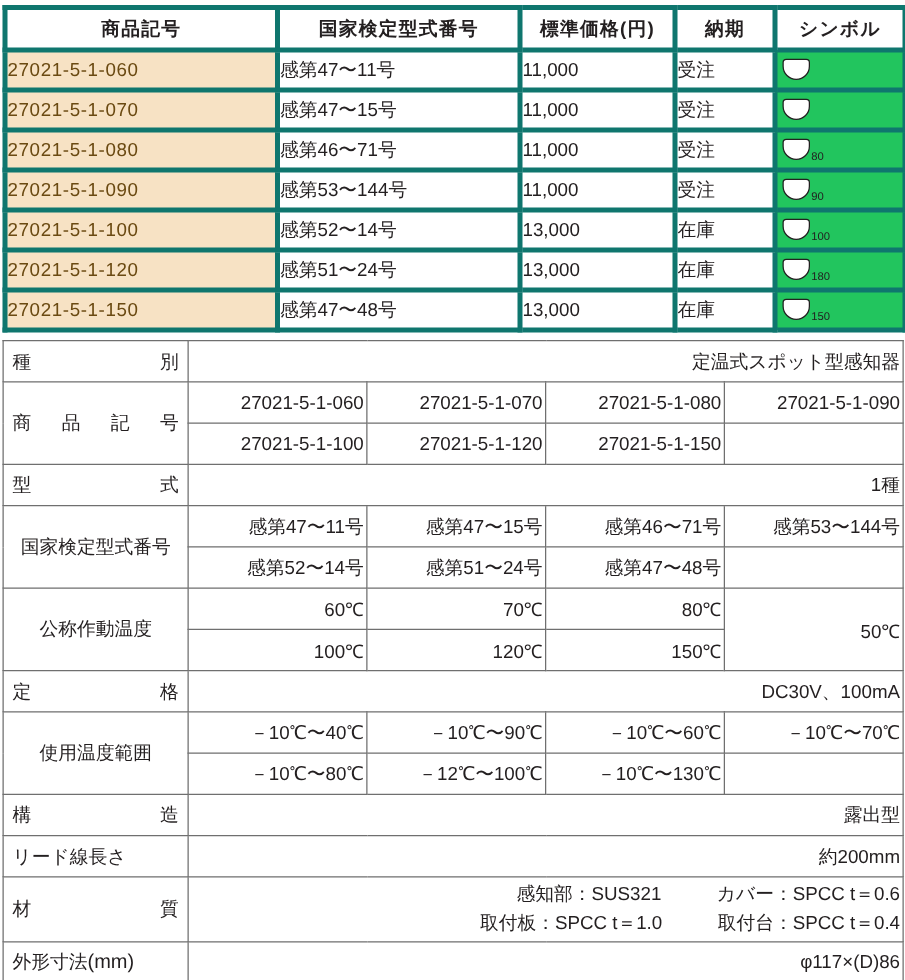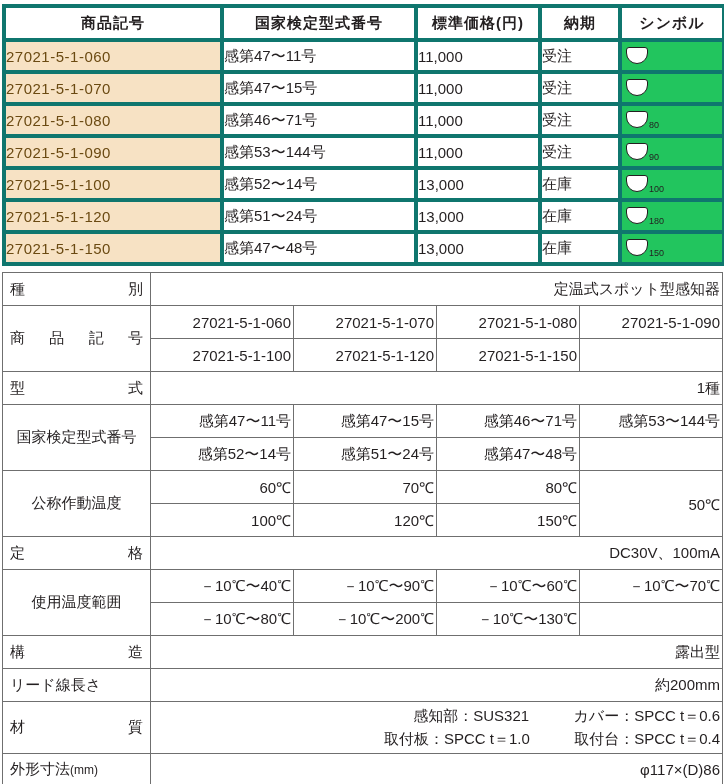--- a/index.html
+++ b/index.html
@@ -104,21 +104,21 @@
     padding-right: 7px;
     white-space: nowrap;
   }
   .lbl-just {
     display: flex;
     justify-content: space-between;
     width: 100%;
   }
   .lbl-just span { display: inline-block; }
   .sub {
-    font-size: 12px;
+    font-size: 16px;
     vertical-align: baseline;
   }
   .matcell {
     text-align: center;
     line-height: 1.55;
     padding: 3px 0;
   }
   .matline {
     display: block;
   }
@@ -328,21 +328,21 @@
 
       <tr>
         <td class="label" rowspan="2" style="text-align:center; padding-left:2px; padding-right:2px;margin-left:21px;">使用温度範囲</td>
         <td>－10℃〜40℃</td>
         <td>－10℃〜90℃</td>
         <td>－10℃〜60℃</td>
         <td>－10℃〜70℃</td>
       </tr>
       <tr>
         <td>－10℃〜80℃</td>
-        <td>－10℃〜200℃</td>
+        <td>－12℃〜100℃</td>
         <td>－10℃〜130℃</td>
         <td></td>
       </tr>
 
       <tr>
         <td class="label">
           <span class="lbl-just">
             <span>構</span>
             <span>造</span>
           </span>

